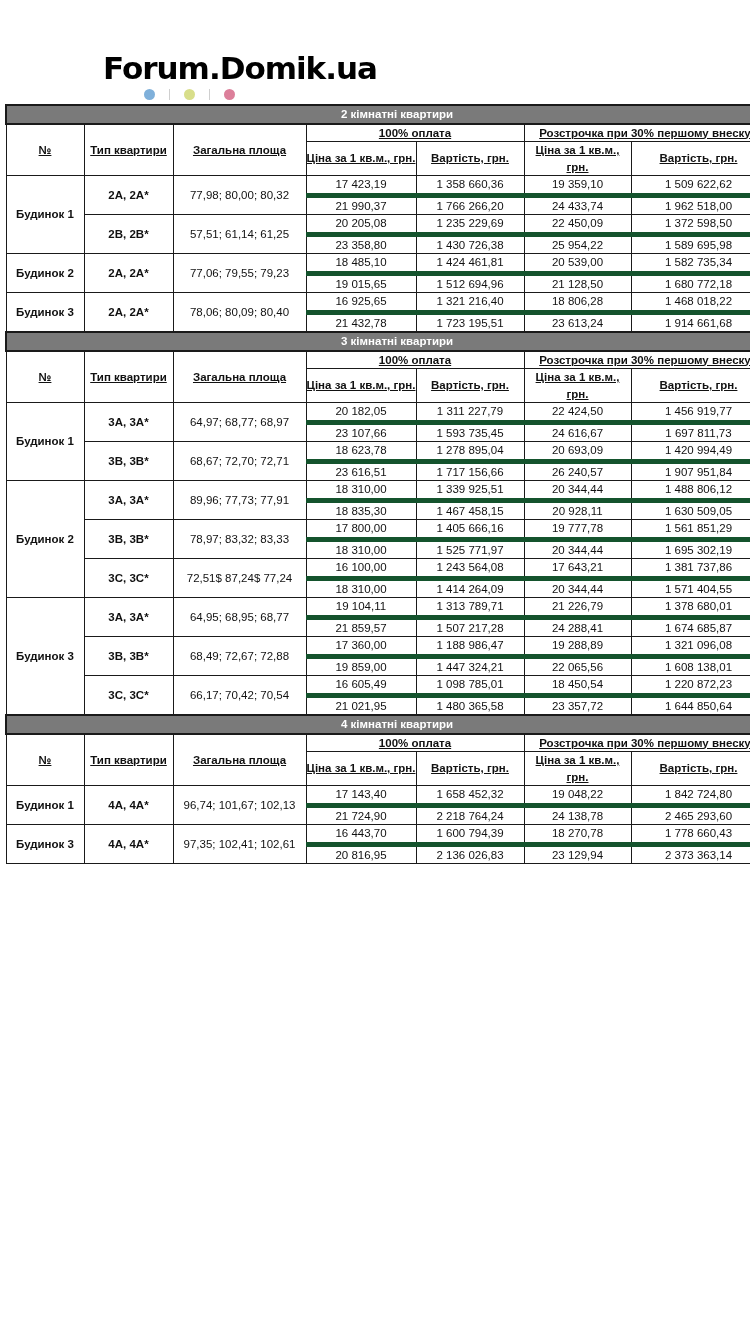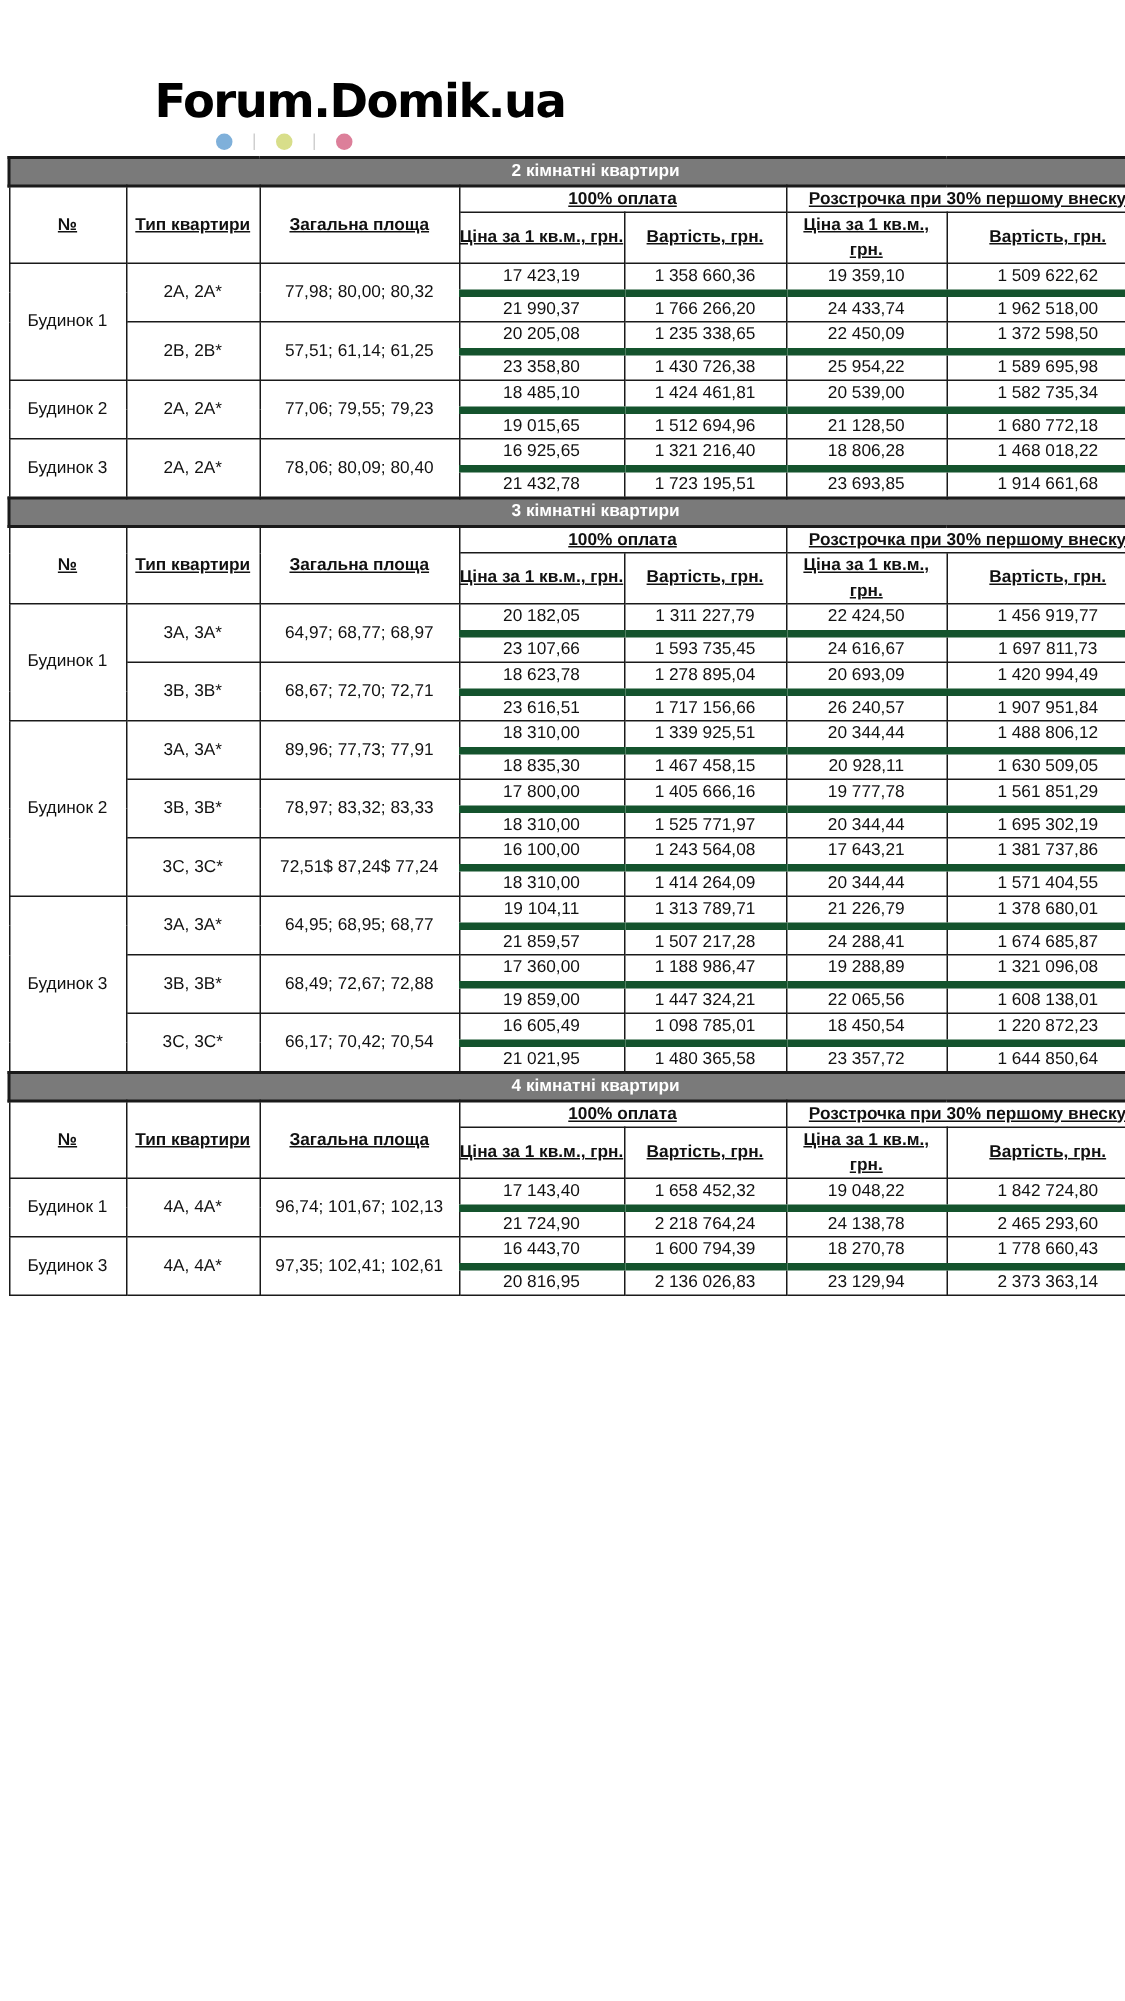--- a/index.html
+++ b/index.html
@@ -19,21 +19,21 @@
       position: absolute; left: 5px; top: 104px; width: 760px;
       border-collapse: collapse; table-layout: fixed; font-size: 11.5px;
     }
     .tbl td { border: 1px solid #1a1a1a; text-align: center; vertical-align: middle; padding: 0; line-height: 16.5px; }
     .tbl td.thin-t { border-top: 5px solid #14532d; }
     .tbl tr.section td {
       background: #7a7a7a; color: #fff; font-weight: bold; height: 16px; text-align: left;
       padding-left: 334px; border: 2px solid #1a1a1a; font-size: 11.5px;
     }
     .tbl .hdr { font-weight: bold; text-decoration: underline; }
-    .tbl .bold { font-weight: normal; }
+    .tbl .bold { font-weight: bold; }
     .tbl tr.dr td { height: 16px; }
     .tbl td.num { font-size: 11.5px; }
   </style>
 </head>
 <body>
 
 <div class="logo">Forum.Domik.ua</div>
 <div class="dots">
   <span class="dot" style="background:#7fb0da"></span>
   <span class="sep"></span>
@@ -81,21 +81,21 @@
       <tr class="dr">
         <td class="num thin-t">21 990,37</td>
         <td class="num thin-t">1 766 266,20</td>
         <td class="num thin-t">24 433,74</td>
         <td class="num thin-t">1 962 518,00</td>
       </tr>
       <tr class="dr">
         <td rowspan="2" class="bold">2В, 2В*</td>
         <td rowspan="2">57,51; 61,14; 61,25</td>
         <td class="num">20 205,08</td>
-        <td class="num">1 235 338,65</td>
+        <td class="num">1 235 229,69</td>
         <td class="num">22 450,09</td>
         <td class="num">1 372 598,50</td>
       </tr>
       <tr class="dr">
         <td class="num thin-t">23 358,80</td>
         <td class="num thin-t">1 430 726,38</td>
         <td class="num thin-t">25 954,22</td>
         <td class="num thin-t">1 589 695,98</td>
       </tr>
       <tr class="dr">
@@ -118,21 +118,21 @@
         <td rowspan="2" class="bold">2А, 2А*</td>
         <td rowspan="2">78,06; 80,09; 80,40</td>
         <td class="num">16 925,65</td>
         <td class="num">1 321 216,40</td>
         <td class="num">18 806,28</td>
         <td class="num">1 468 018,22</td>
       </tr>
       <tr class="dr">
         <td class="num thin-t">21 432,78</td>
         <td class="num thin-t">1 723 195,51</td>
-        <td class="num thin-t">23 693,85</td>
+        <td class="num thin-t">23 613,24</td>
         <td class="num thin-t">1 914 661,68</td>
       </tr>
       <tr class="section">
         <td colspan="7">3 кімнатні квартири</td>
       </tr>
       <tr>
         <td rowspan="2" class="hdr">№</td>
         <td rowspan="2" class="hdr">Тип квартири</td>
         <td rowspan="2" class="hdr">Загальна площа</td>
         <td colspan="2" class="hdr">100% оплата</td>

